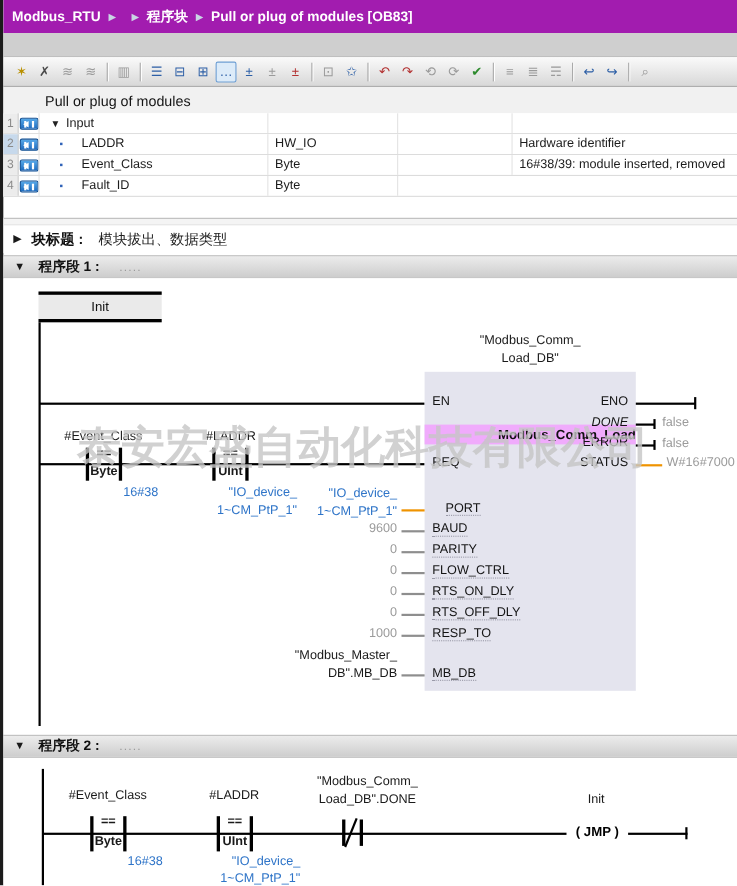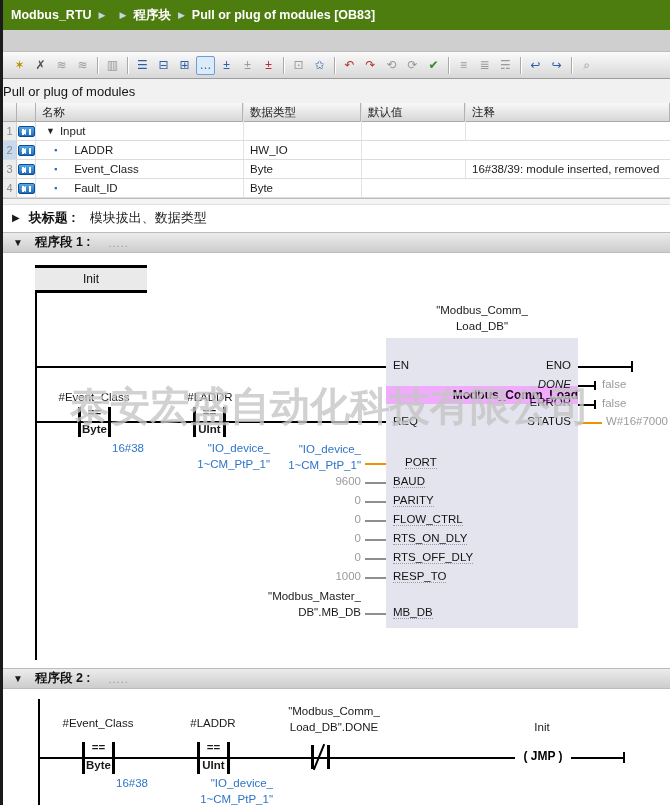--- a/index.html
+++ b/index.html
@@ -1,41 +1,41 @@
 <!DOCTYPE html>
 <html><head>
 <meta charset="utf-8">
 <style>
   * { margin:0; padding:0; box-sizing:border-box; }
   html,body { width:670px; height:805px; overflow:hidden; }
   body { font-family:"Liberation Sans","DejaVu Sans",sans-serif; background:#fff; }
   #app { position:relative; width:670px; height:805px; background:#fff; border-left:3px solid #1b1b1b; overflow:hidden; }
 
   
-  .breadcrumb { position:absolute; top:0; left:0; right:0; height:30px; background:#4d7c0f; color:#fff;
+  .breadcrumb { position:absolute; top:0; left:0; right:0; height:30px; background:#a21caf; color:#fff;
     display:flex; align-items:center; padding-left:8px; font-size:12.5px; font-weight:bold; }
   .crumb { white-space:nowrap; }
   .crumb-sep { color:#c9d4e4; font-size:9px; margin:0 7px; }
 
   .winstrip { position:absolute; top:30px; left:0; right:0; height:22px; background:#cfcfcf; border-bottom:1px solid #bdbdbd; }
 
   
   .toolbar { position:absolute; top:52px; left:0; right:0; height:27px;
     background:linear-gradient(#fafafa,#d8d8d8); border-bottom:1px solid #9d9d9d;
     display:flex; align-items:center; padding-left:6px; }
   .tb-icon { display:inline-block; width:19px; height:19px; line-height:18px; text-align:center;
     font-size:12px; margin:0 1px; border-radius:2px; cursor:default; }
   .ic-dk { color:#4a4a4a; } .ic-yl { color:#b99000; } .ic-gy { color:#9a9a9a; }
   .ic-bl { color:#2d5fa6; } .ic-rd { color:#b23030; } .ic-gn { color:#2e8b2e; font-weight:bold; }
   .ic-sel { background:#dcebf9; border:1px solid #6e9fd4; color:#2d5fa6; line-height:16px; }
   .tb-sep { width:1px; height:17px; background:#aaa; margin:0 4px; box-shadow:1px 0 0 #fff; }
 
   
   .doc-title { position:absolute; top:79px; left:0; right:0; height:24px; background:#f1f1f1;
-    font-size:13px; color:#141414; display:flex; align-items:center; }
+    font-size:13px; color:#141414; display:flex; align-items:center; padding-left:38px; }
 
   
   .var-table { position:absolute; top:103px; left:0; right:0; height:95px; font-size:11.5px; color:#1c1c1c; }
   .vt-row { display:flex; height:19px; align-items:center; border-bottom:1px solid #dcdcdc; background:#fff; }
   .vt-head { background:linear-gradient(#f8f8f8,#d7d7d7); border-bottom:1px solid #a9a9a9; color:#222; }
   .vt-head .vt-cell { border-right:1px solid #b2b2b2; height:19px; line-height:19px; }
   .vt-cell { padding-left:6px; overflow:hidden; white-space:nowrap; }
   .c-num { width:14px; padding-left:0; text-align:center; color:#8a8a8a; background:#ececec; height:100%; line-height:19px; font-size:11px; border-right:1px solid #cfcfcf; }
   .c-num.sel { background:#c7d9ec; }
   .c-icon { width:19px; height:100%; display:flex; align-items:center; justify-content:center; border-right:1px solid #e3e3e3; padding-left:0; }
@@ -141,28 +141,20 @@
     <span class="tb-sep"></span>
     <span class="tb-icon ic-bl">↩</span>
     <span class="tb-icon ic-bl">↪</span>
     <span class="tb-sep"></span>
     <span class="tb-icon ic-gy">⌕</span>
   </div>
 
   <div class="doc-title">Pull or plug of modules</div>
 
   <div class="var-table">
-    <div class="vt-row vt-head">
-      <div class="vt-cell c-num" style="background:transparent;color:transparent;"></div>
-      <div class="vt-cell c-icon"></div>
-      <div class="vt-cell c-name">名称</div>
-      <div class="vt-cell c-type">数据类型</div>
-      <div class="vt-cell c-def">默认值</div>
-      <div class="vt-cell c-com">注释</div>
-    </div>
     <div class="vt-row">
       <div class="vt-cell c-num">1</div>
       <div class="vt-cell c-icon">
           <span class="io-icon"></span>
         </div>
       <div class="vt-cell c-name">
           <span class="expander">▼</span>
           <span>Input</span>
         </div>
       <div class="vt-cell c-type"></div>
@@ -173,20 +165,21 @@
       <div class="vt-cell c-num sel">2</div>
       <div class="vt-cell c-icon">
           <span class="io-icon"></span>
         </div>
       <div class="vt-cell c-name indent1">
           <span class="bullet">▪</span>
           <span style="padding-left:12px">LADDR</span>
         </div>
       <div class="vt-cell c-type">HW_IO</div>
       <div class="vt-cell c-def"></div>
+      <div class="vt-cell c-com">Hardware identifier</div>
     </div>
     <div class="vt-row">
       <div class="vt-cell c-num">3</div>
       <div class="vt-cell c-icon">
           <span class="io-icon"></span>
         </div>
       <div class="vt-cell c-name indent1">
           <span class="bullet">▪</span>
           <span style="padding-left:12px">Event_Class</span>
         </div>

